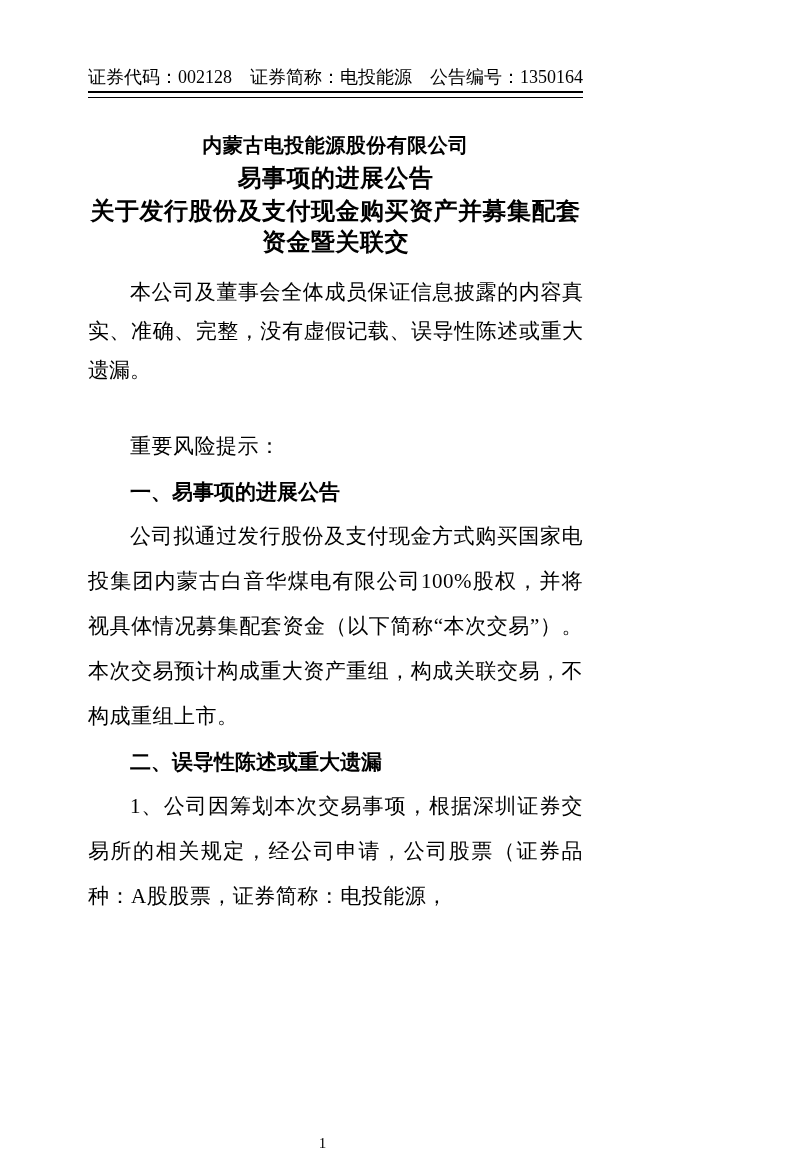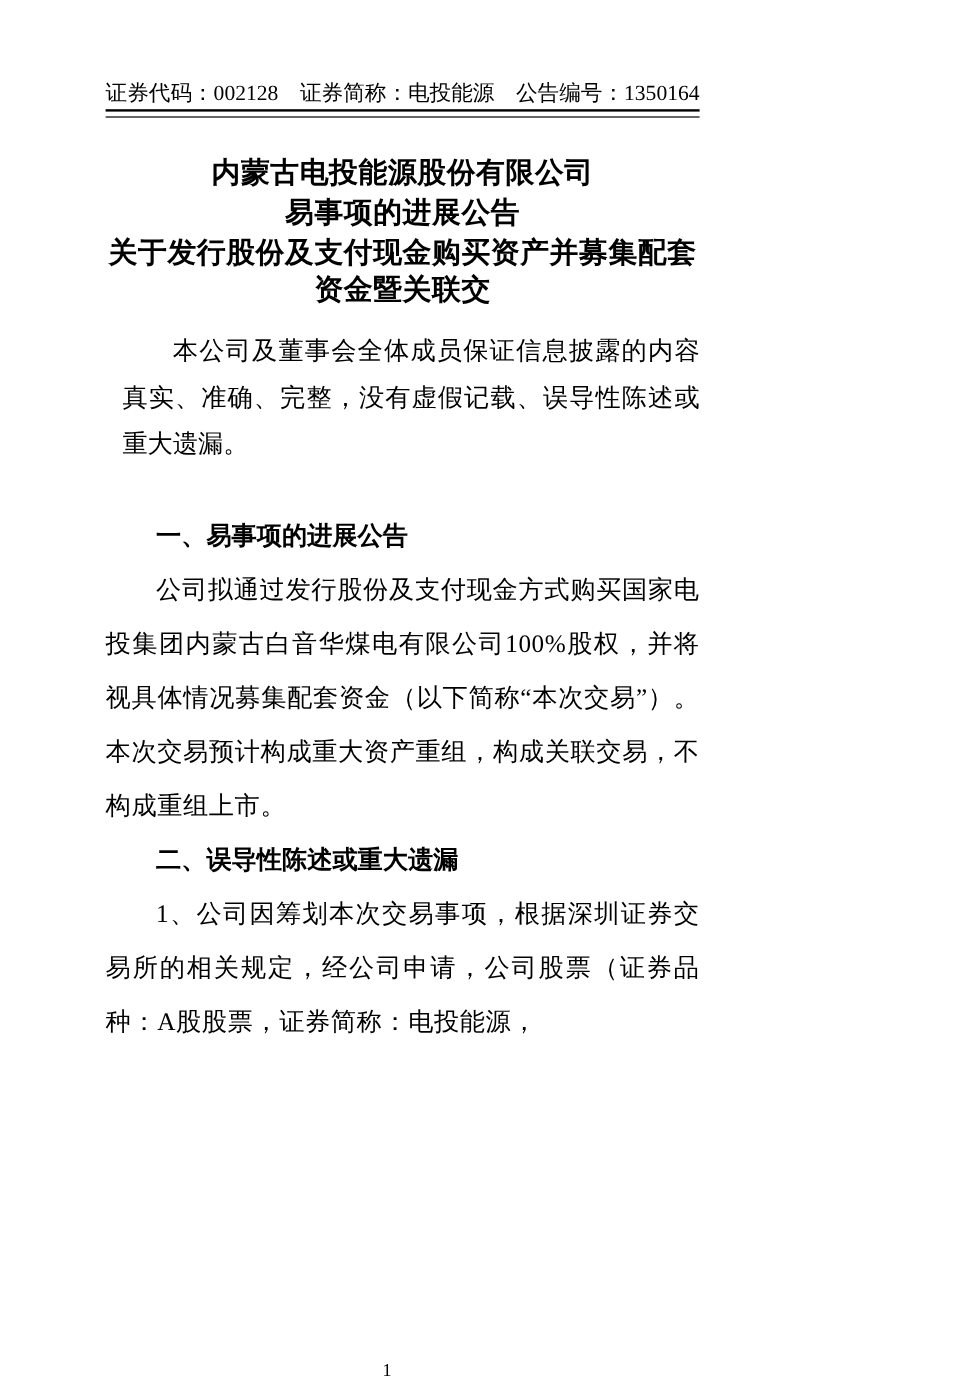--- a/index.html
+++ b/index.html
@@ -32,33 +32,33 @@
     border-top: 2px solid #000000;
     border-bottom: 1px solid #000000;
   }
   .title-block {
     margin-top: 32px;
     text-align: center;
     font-family: "Liberation Sans", "DejaVu Sans", sans-serif;
     font-weight: bold;
   }
   .company-title {
-    font-size: 24px;
+    font-size: 20px;
     line-height: 30px;
     margin: 0;
     letter-spacing: 0.5px;
   }
   .subject-title {
     font-size: 24px;
     line-height: 31px;
     margin: 2px 0 0 0;
     letter-spacing: 0.5px;
   }
   .declaration {
-    margin: 16px 0 0 14px;
+    margin: 16px 0 0 0;
     font-size: 21px;
     line-height: 39px;
     text-align: justify;
     text-indent: 2em;
   }
   .doc-body {
     margin-top: 34px;
   }
   .para {
     margin: 0;
@@ -101,20 +101,21 @@
 
   <div class="title-block">
     <div class="company-title">内蒙古电投能源股份有限公司</div>
     <div class="subject-title">易事项的进展公告</div>
     <div class="subject-title">关于发行股份及支付现金购买资产并募集配套资金暨关联交</div>
   </div>
 
   <p class="declaration">本公司及董事会全体成员保证信息披露的内容真实、准确、完整，没有虚假记载、误导性陈述或重大遗漏。</p>
 
   <div class="doc-body">
+    <p class="para">重要风险提示：</p>
     <p class="heading">一、易事项的进展公告</p>
     <p class="para">公司拟通过发行股份及支付现金方式购买国家电投集团内蒙古白音华煤电有限公司100%股权，并将视具体情况募集配套资金（以下简称“本次交易”）。本次交易预计构成重大资产重组，构成关联交易，不构成重组上市。</p>
     <p class="heading">二、误导性陈述或重大遗漏</p>
     <p class="para">1、公司因筹划本次交易事项，根据深圳证券交易所的相关规定，经公司申请，公司股票（证券品种：A股股票，证券简称：电投能源，</p>
   </div>
 
   <div class="page-number">1</div>
 
 </div>
 

